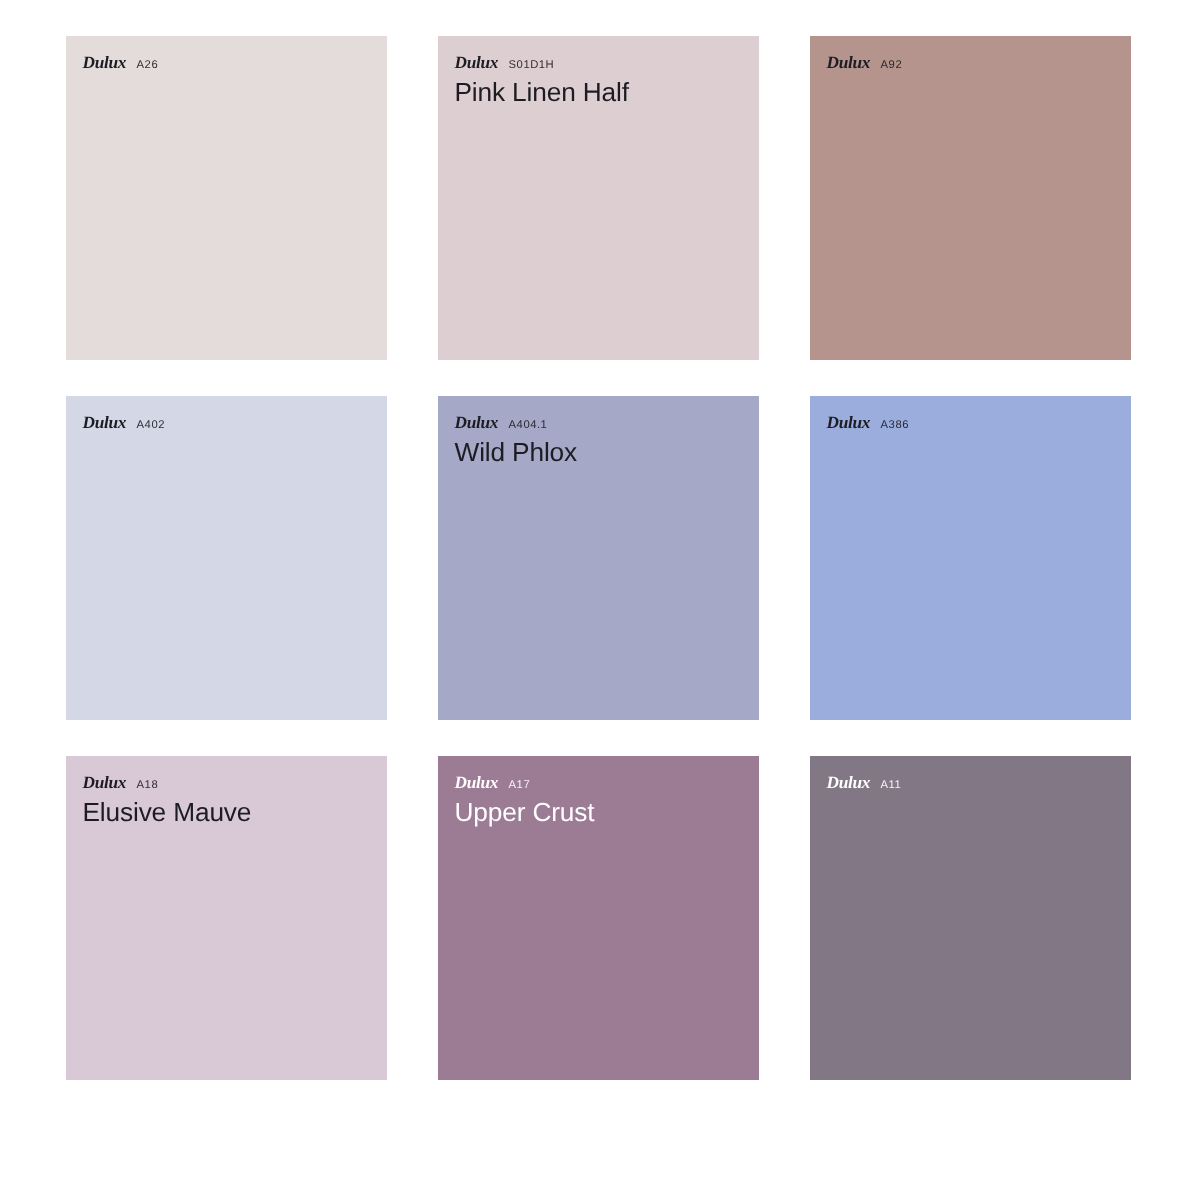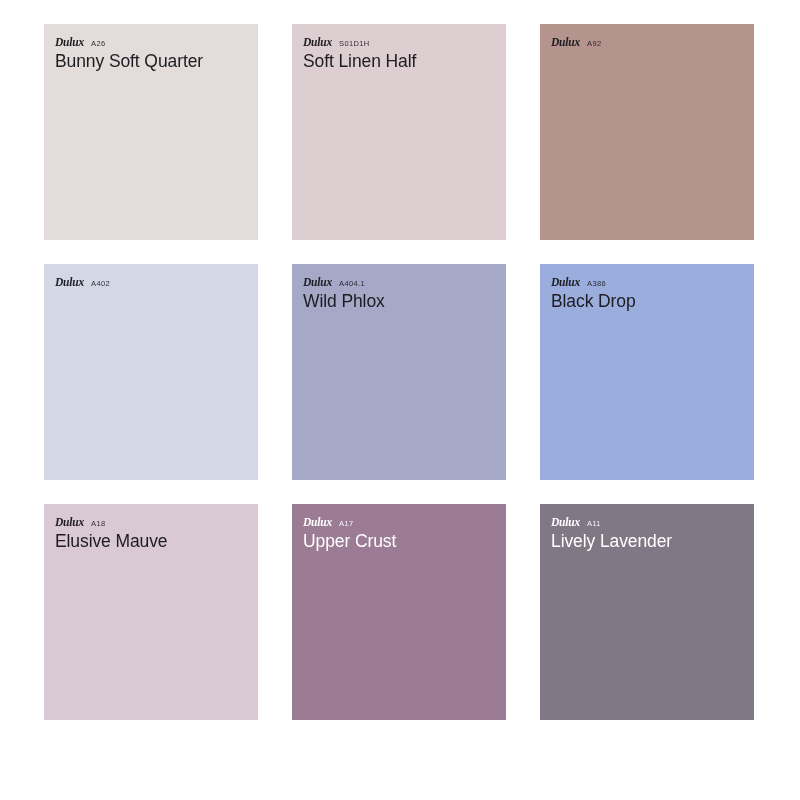--- a/index.html
+++ b/index.html
@@ -77,29 +77,28 @@
 <body style="background: rgb(255, 255, 255);">
 
 <div class="board">
   <div class="swatch-grid">
 
     <div class="swatch tone-dark" style="background-color: rgb(227, 220, 218);">
       <div class="swatch-brandline">
         <span class="brand-logo">Dulux</span>
         <span class="swatch-code">A26</span>
       </div>
-      <div class="swatch-name">Bunny Soft Quarter</div>
     </div>
 
     <div class="swatch tone-dark" style="background-color: rgb(221, 206, 210);">
       <div class="swatch-brandline">
         <span class="brand-logo">Dulux</span>
         <span class="swatch-code">S01D1H</span>
       </div>
-      <div class="swatch-name">Soft Linen Half</div>
+      <div class="swatch-name">Pink Linen Half</div>
     </div>
 
     <div class="swatch tone-dark" style="background-color: rgb(180, 148, 140);">
       <div class="swatch-brandline">
         <span class="brand-logo">Dulux</span>
         <span class="swatch-code">A92</span>
       </div>
     </div>
 
     <div class="swatch tone-dark" style="background-color: rgb(211, 215, 230);">
@@ -115,21 +114,20 @@
         <span class="swatch-code">A404.1</span>
       </div>
       <div class="swatch-name">Wild Phlox</div>
     </div>
 
     <div class="swatch tone-dark" style="background-color: rgb(155, 173, 220);">
       <div class="swatch-brandline">
         <span class="brand-logo">Dulux</span>
         <span class="swatch-code">A386</span>
       </div>
-      <div class="swatch-name">Black Drop</div>
     </div>
 
     <div class="swatch tone-dark" style="background-color: rgb(217, 201, 215);">
       <div class="swatch-brandline">
         <span class="brand-logo">Dulux</span>
         <span class="swatch-code">A18</span>
       </div>
       <div class="swatch-name">Elusive Mauve</div>
     </div>
 
@@ -139,17 +137,16 @@
         <span class="swatch-code">A17</span>
       </div>
       <div class="swatch-name">Upper Crust</div>
     </div>
 
     <div class="swatch tone-light" style="background-color: rgb(130, 119, 133);">
       <div class="swatch-brandline">
         <span class="brand-logo">Dulux</span>
         <span class="swatch-code">A11</span>
       </div>
-      <div class="swatch-name">Lively Lavender</div>
     </div>
 
   </div>
 </div>
 
 </body></html>

